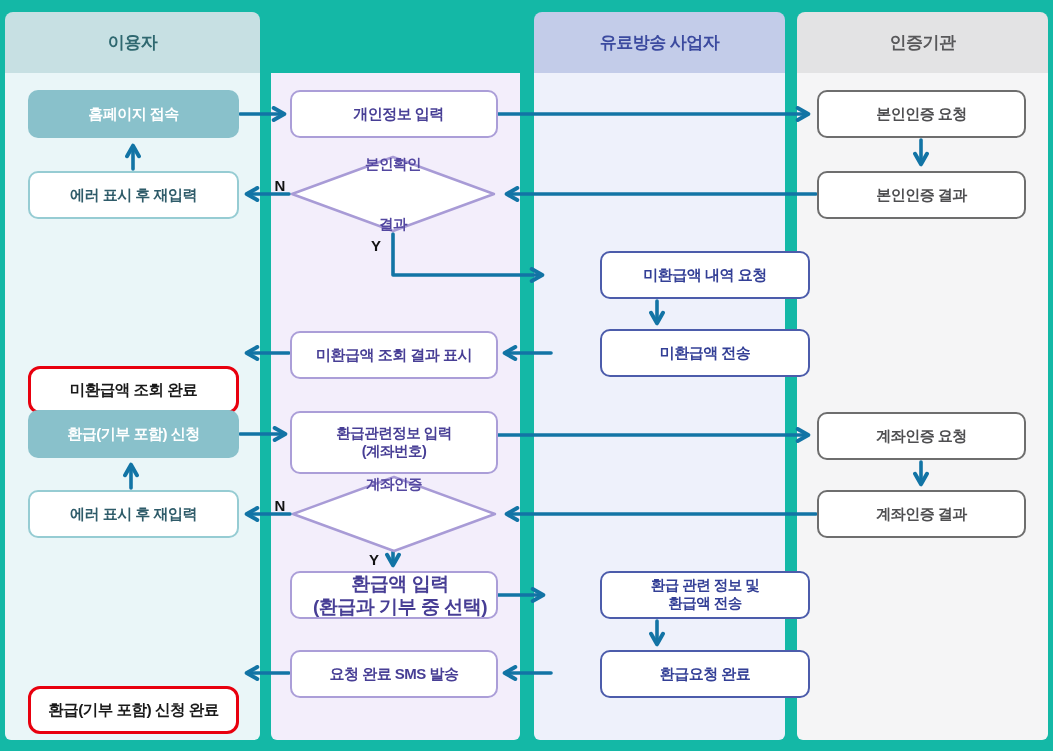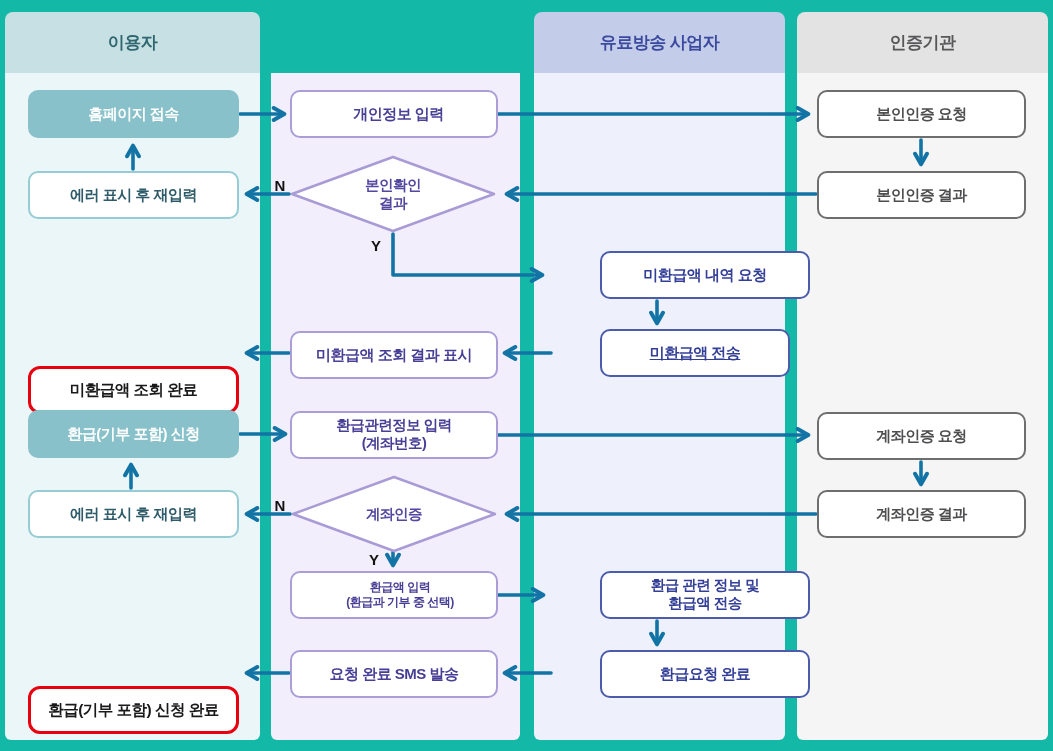--- a/index.html
+++ b/index.html
@@ -30,21 +30,21 @@
   .n-user-fill{background:#89c1cb;color:#ffffff;}
   .n-user-outline{border:2px solid #96ccd3;color:#2e5b69;}
   .n-red{border:3px solid #e8000e;color:#191919;border-radius:12px;font-size:15.5px;margin-top:36px;}
   .n-kait{border:2px solid #ab9ed8;color:#473e95;}
   .n-op{border:2px solid #4c5cab;color:#333f96;margin-left:48px;}
   .n-cert{border:2px solid #6e6e6e;color:#4e4e50;}
 
   
   .diamond{position:absolute;z-index:3;}
   .diamond .dlabel{position:absolute;left:0;top:0;right:0;bottom:0;display:flex;flex-direction:column;
-        align-items:center;justify-content:center;font-weight:bold;font-size:14.5px;line-height:1.25;
+        align-items:center;justify-content:space-between;font-weight:bold;font-size:14.5px;line-height:1.25;
         color:#5347a0;letter-spacing:-0.5px;}
 
   
   .branch{position:absolute;z-index:4;width:20px;height:18px;display:flex;align-items:center;justify-content:center;
           font-weight:bold;font-size:15px;color:#121212;}
 </style>
 </head>
 <body>
 
 <div class="canvas">
@@ -124,44 +124,44 @@
       <polygon points="103,2 204,39 103,76 2,39" fill="#ffffff" stroke="#a89bd6" stroke-width="2.4" stroke-linejoin="round"></polygon>
     </svg>
     <div class="dlabel">
       <span>본인확인</span>
       <span>결과</span>
     </div>
   </div>
   <div class="node n-kait" style="left:290px;top:331px;width:208px;height:48px;">
     <span>미환급액 조회 결과 표시</span>
   </div>
-  <div class="node n-kait" style="left:290px;top:411px;width:208px;height:48px;font-size:14.5px;">
+  <div class="node n-kait" style="left:290px;top:411px;width:208px;height:63px;font-size:14.5px;">
     <span>환급관련정보 입력</span>
     <span>(계좌번호)</span>
   </div>
   <div class="diamond" style="left:291px;top:475px;width:206px;height:78px;">
     <svg width="206" height="78" viewBox="0 0 206 78">
       <polygon points="103,2 204,39 103,76 2,39" fill="#ffffff" stroke="#a89bd6" stroke-width="2.4" stroke-linejoin="round"></polygon>
     </svg>
     <div class="dlabel">
       <span>계좌인증</span>
     </div>
   </div>
-  <div class="node n-kait" style="left:290px;top:571px;width:208px;height:48px;font-size:12px;padding-left:12px;">
+  <div class="node n-kait" style="left:290px;top:571px;width:208px;height:48px;font-size:19px;padding-left:12px;">
     <span>환급액 입력</span>
     <span>(환급과 기부 중 선택)</span>
   </div>
   <div class="node n-kait" style="left:290px;top:650px;width:208px;height:48px;">
     <span>요청 완료 SMS 발송</span>
   </div>
 
   <div class="node n-op" style="left:552px;top:251px;width:210px;height:48px;">
     <span>미환급액 내역 요청</span>
   </div>
-  <div class="node n-op" style="left:552px;top:329px;width:190px;height:48px;text-decoration:underline;">
+  <div class="node n-op" style="left:552px;top:329px;width:210px;height:48px;">
     <span>미환급액 전송</span>
   </div>
   <div class="node n-op" style="left:552px;top:571px;width:210px;height:48px;font-size:14.5px;">
     <span>환급 관련 정보 및</span>
     <span>환급액 전송</span>
   </div>
   <div class="node n-op" style="left:552px;top:650px;width:210px;height:48px;">
     <span>환급요청 완료</span>
   </div>
 

